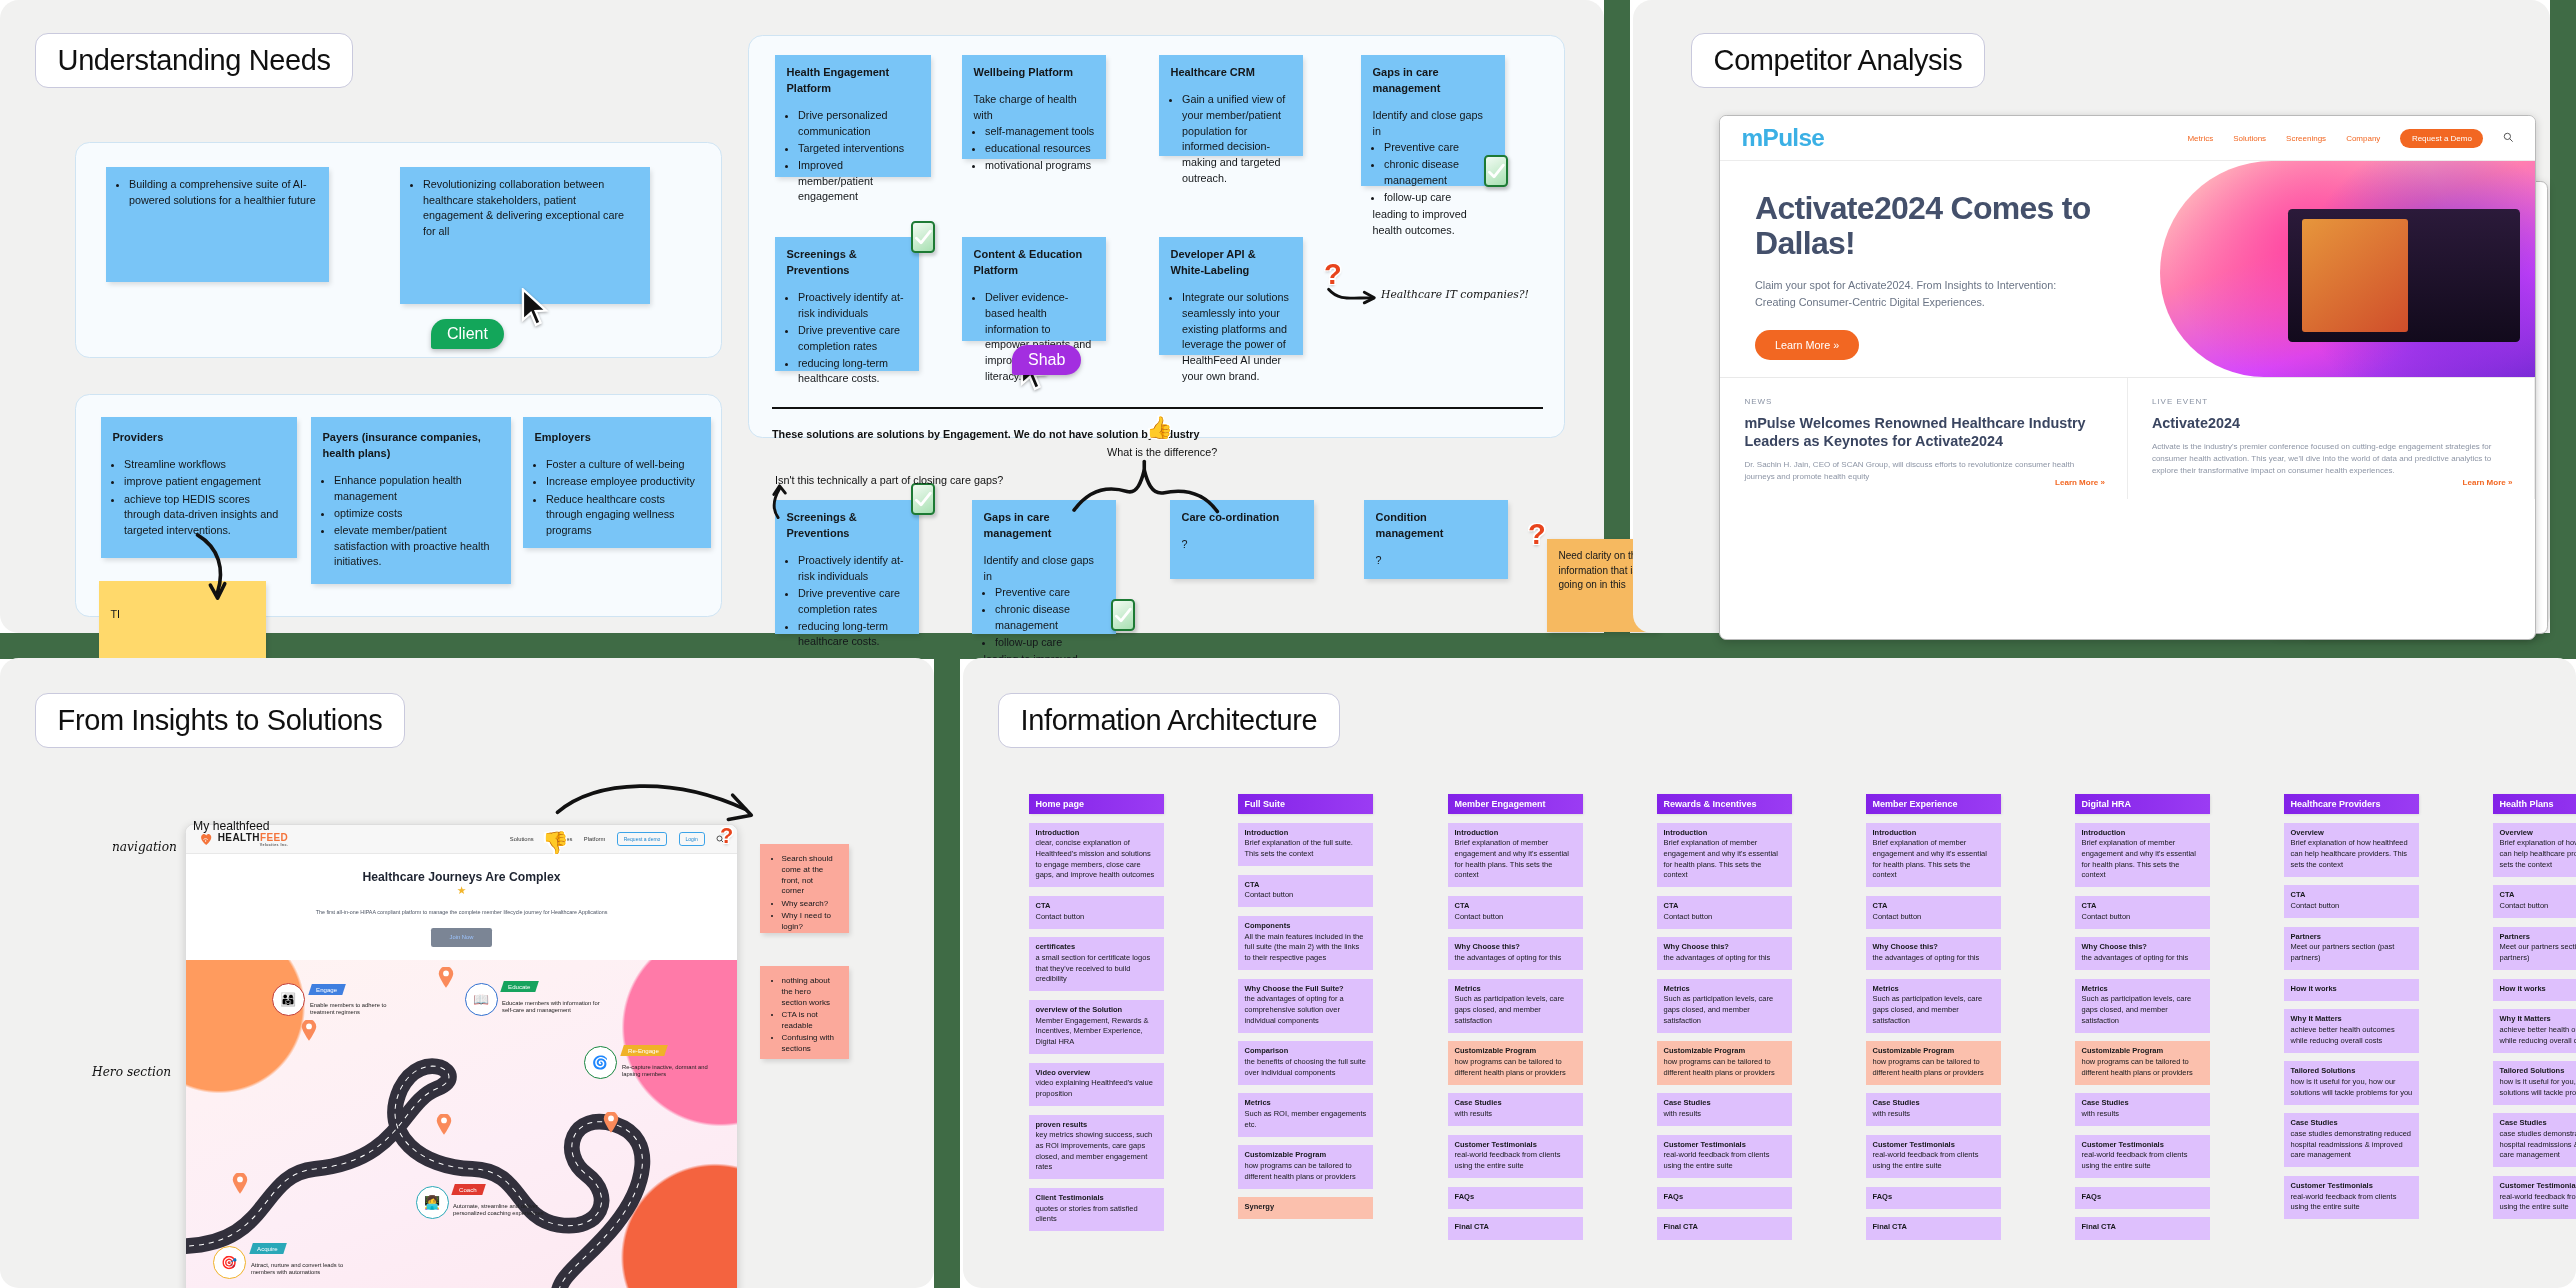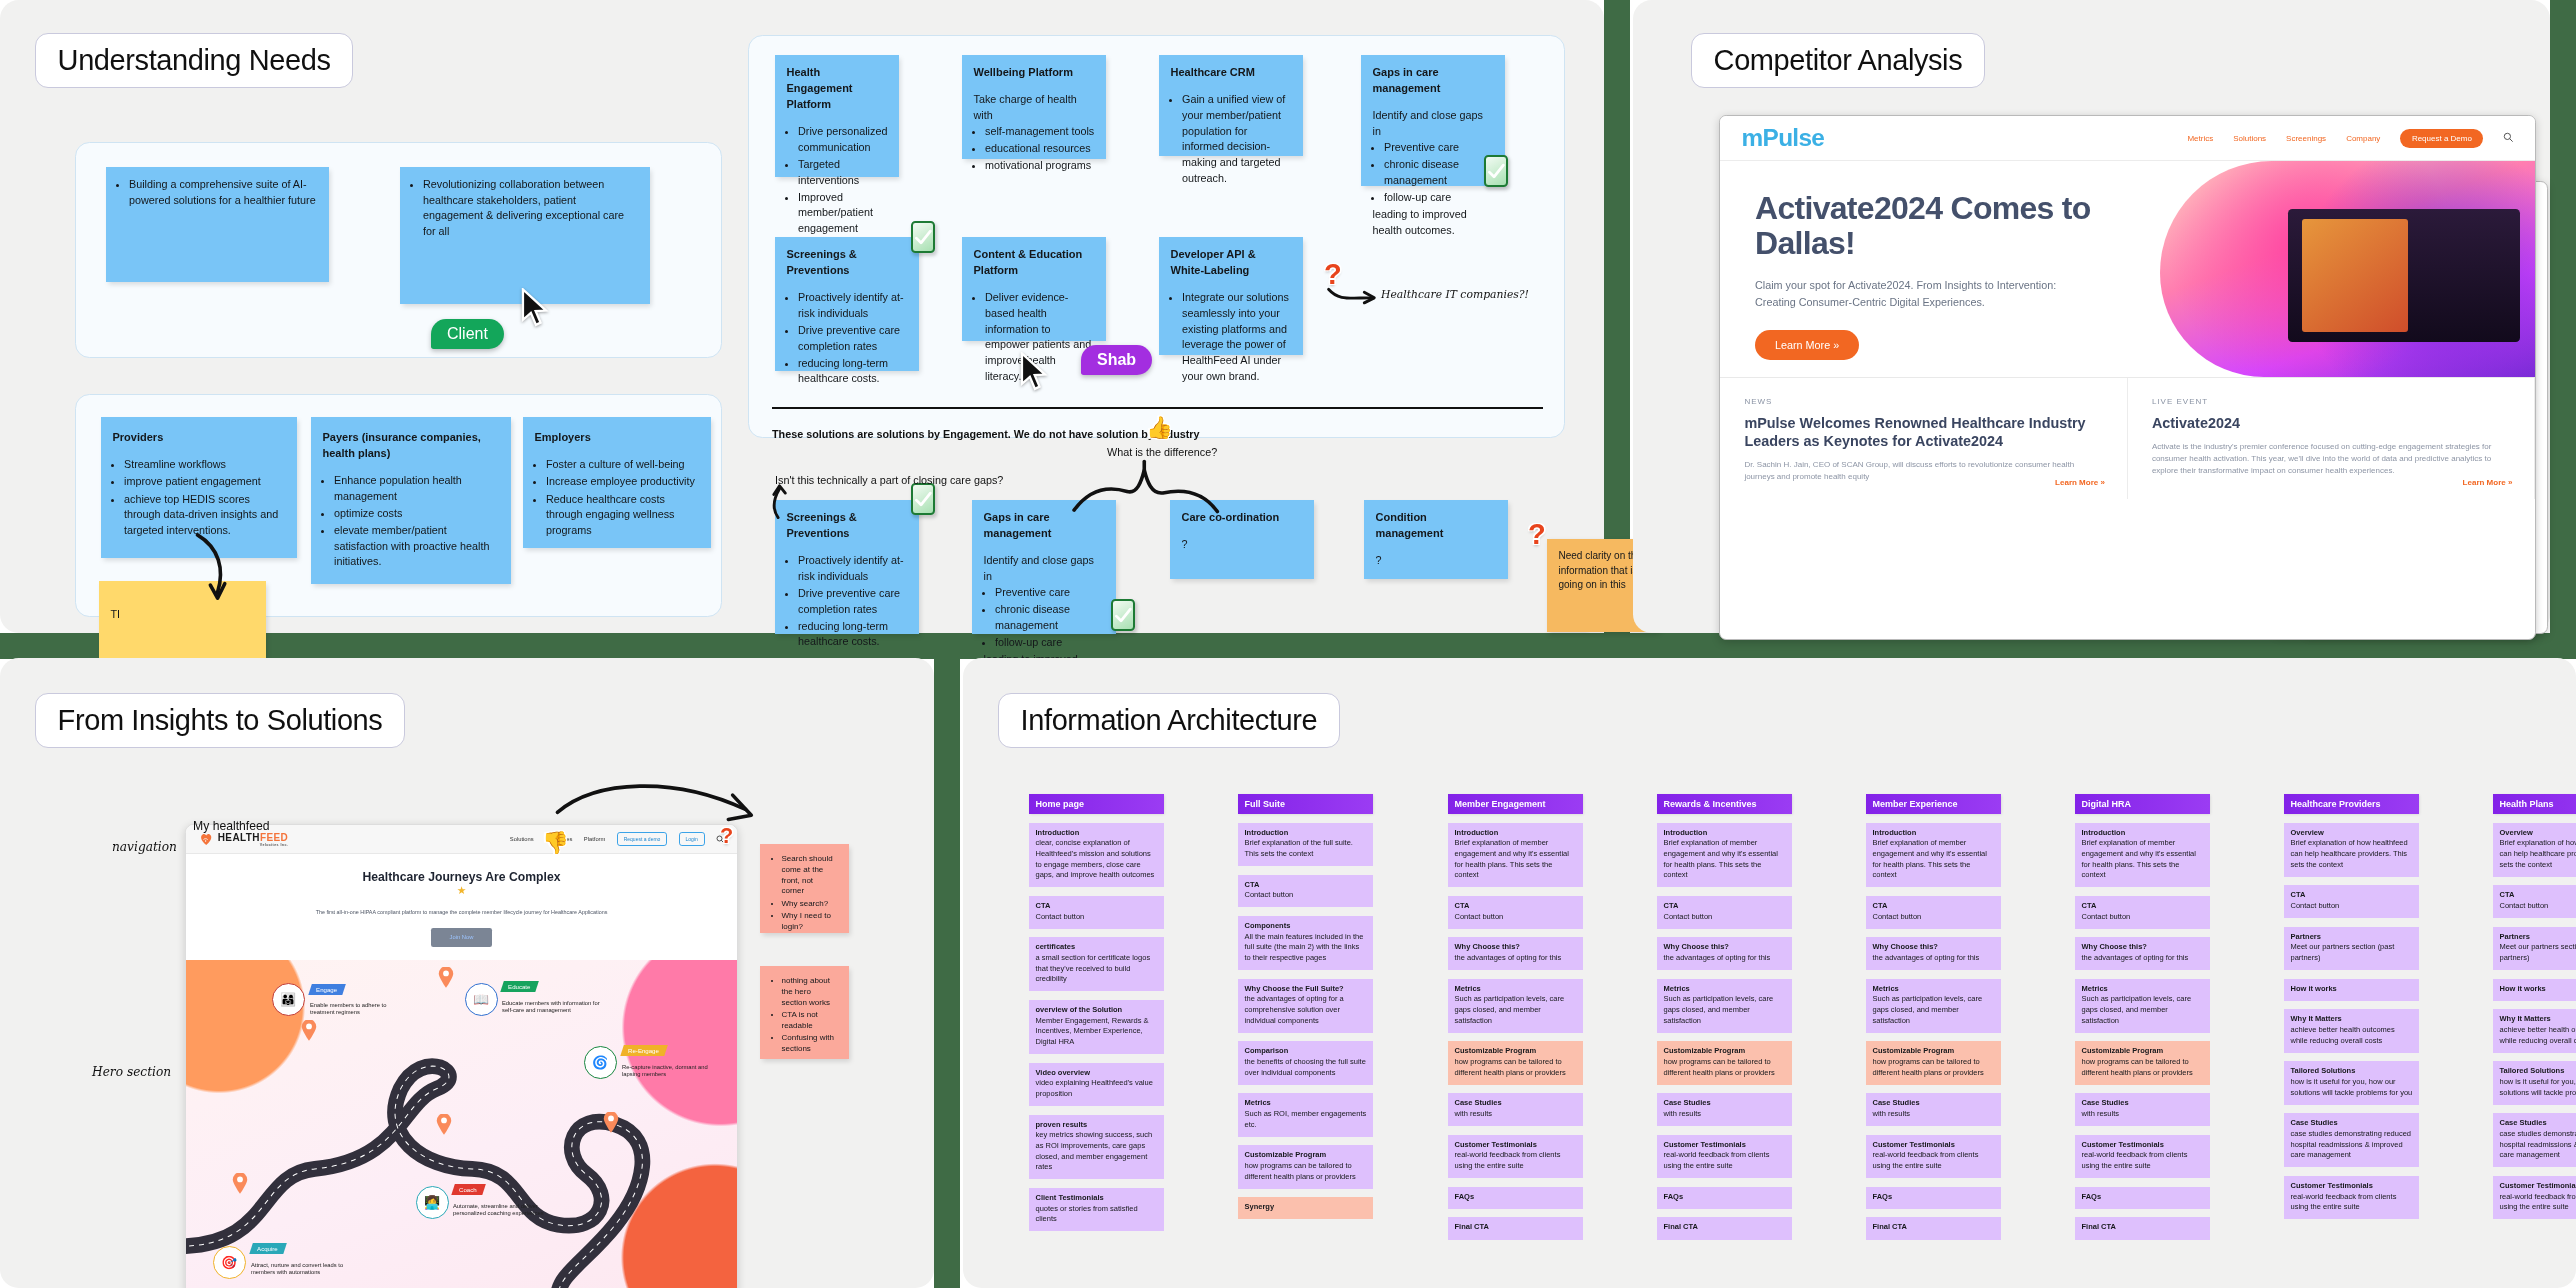--- a/index.html
+++ b/index.html
@@ -267,21 +267,21 @@
     <path d="M28 74 L38 92 L48 72" stroke="#111" stroke-width="5" fill="none" stroke-linecap="round" stroke-linejoin="round"></path>
   </svg>
 </div>
 
 <div class="note yellow" style="left:99px;top:581px;width:167px;height:79px;">
   <div class="plain" style="margin-top:16px;">TI</div>
 </div>
 
 <div class="board" style="left:748px;top:35px;width:817px;height:403px;"></div>
 
-<div class="note" style="left:775px;top:55px;width:124px;height:122px;">
+<div class="note" style="left:775px;top:55px;width:156px;height:122px;">
   <h4>Health Engagement Platform</h4>
   <ul>
     <li>Drive personalized communication</li>
     <li>Targeted interventions</li>
     <li>Improved member/patient engagement</li>
   </ul>
 </div>
 
 <div class="note" style="left:962px;top:55px;width:144px;height:104px;">
   <h4>Wellbeing Platform</h4>
@@ -350,21 +350,21 @@
     <path d="M52 10 L66 18 L52 25" stroke="#111" stroke-width="4" fill="none" stroke-linecap="round" stroke-linejoin="round"></path>
   </svg>
 </div>
 <div class="hand" style="left:1381px;top:288px;">Healthcare IT companies?!</div>
 
 <div class="cursor" style="left:1019px;top:352px;">
   <svg width="29" height="39" viewBox="0 0 20 27">
       <path d="M2 1 L2 22 L7.5 17.2 L11 25.5 L14.2 24 L10.8 16 L18 15.6 Z" fill="#111" stroke="#fff" stroke-width="1.6"></path>
     </svg>
 </div>
-<div class="tag purple" style="left:1081px;top:345px;font-weight:bold;">Shab</div>
+<div class="tag purple" style="left:1012px;top:345px;">Shab</div>
 
 <div class="divider" style="left:772px;top:407px;width:771px;"></div>
 <div class="thumb up" style="left:1146px;top:417px;">👍</div>
 <div class="caption" style="left:772px;top:428px;">These solutions are solutions by Engagement. We do not have solution by Industry</div>
 
 <div class="hand" style="left:775px;top:474px;font-style:normal;font-family:'Liberation Sans',sans-serif;">Isn't this technically a part of closing care gaps?</div>
 <div class="hand" style="left:1107px;top:446px;font-style:normal;font-family:'Liberation Sans',sans-serif;">What is the difference?</div>
 <div class="ink" style="left:768px;top:483px;">
   <svg width="26" height="36" viewBox="0 0 36 50">
     <path d="M14 48 C4 34 10 18 16 8" stroke="#111" stroke-width="4" fill="none" stroke-linecap="round"></path>

